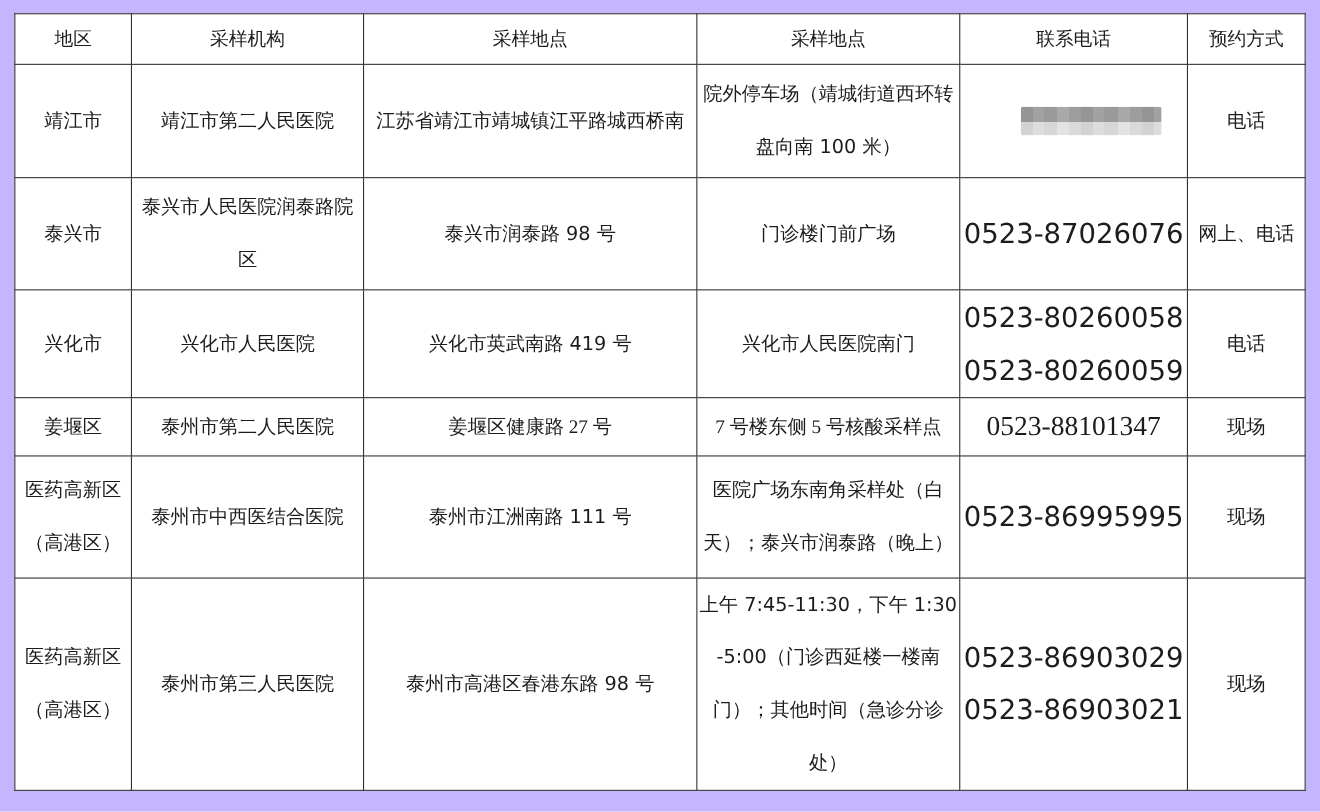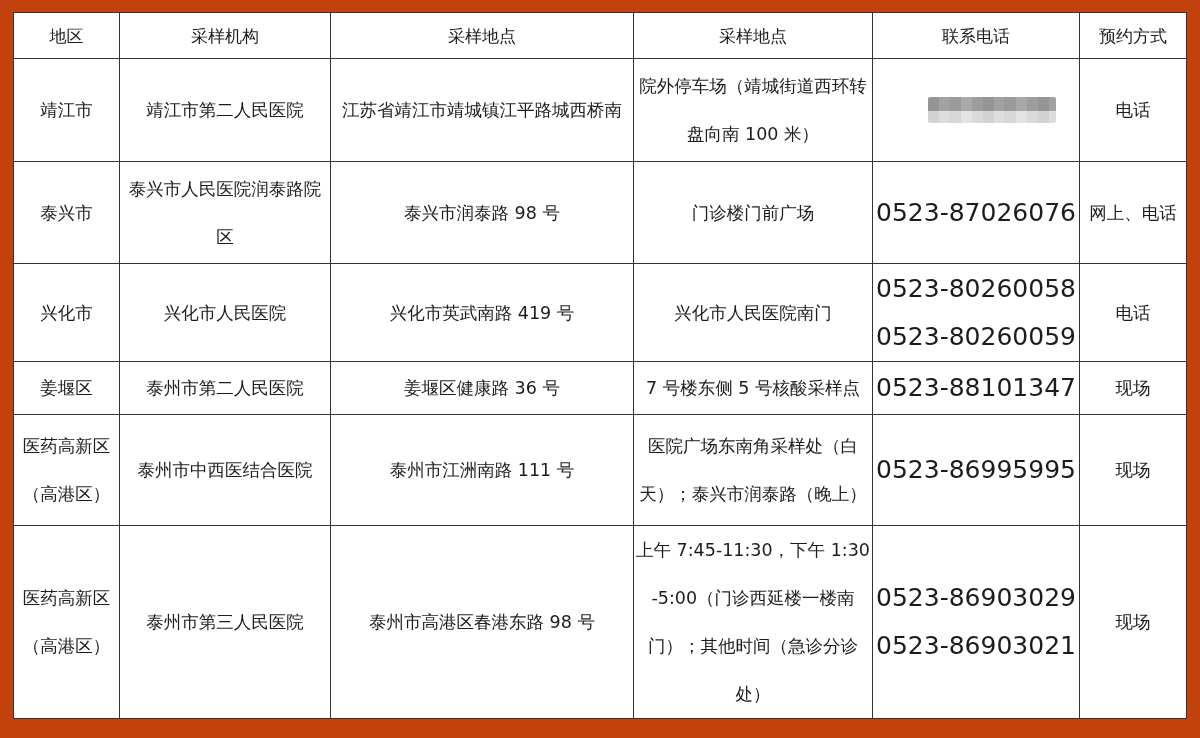--- a/index.html
+++ b/index.html
@@ -8,21 +8,21 @@
     background: #ffffff;
     width: 1200px;
     height: 738px;
     font-family: "DejaVu Sans", "Liberation Sans", sans-serif;
     color: #1c1c1c;
   }
   .page {
     position: relative;
     width: 1200px;
     height: 738px;
-    background: #c2410c;
+    background: #c4b5fd;
     overflow: hidden;
   }
   table.sampling {
     position: absolute;
     left: 13px;
     top: 12px;
     width: 1173px;
     border-collapse: collapse;
     table-layout: fixed;
     background: #ffffff;
@@ -40,21 +40,21 @@
     word-break: break-all;
   }
   table.sampling th {
     height: 45px;
     line-height: 22px;
     font-size: 17px;
   }
   tr.r1 { height: 103px; }
   tr.r2 { height: 102px; }
   tr.r3 { height: 98px; }
-  tr.r4 { height: 53px; }
+  tr.r4 { height: 53px; font-family: Liberation Serif, serif; }
   tr.r5 { height: 54px; }
   tr.r6 { height: 111px; }
   tr.r7 { height: 145px; }
   .phone-line {
     font-size: 25px;
     line-height: 48px;
     white-space: nowrap;
   }
   
   .redacted-blur {
@@ -135,21 +135,21 @@
         <td>兴化市人民医院南门</td>
         <td>
           <div class="phone-line">0523-80260058</div>
           <div class="phone-line">0523-80260059</div>
         </td>
         <td>电话</td>
       </tr>
       <tr class="r4">
         <td>姜堰区</td>
         <td>泰州市第二人民医院</td>
-        <td>姜堰区健康路 36 号</td>
+        <td>姜堰区健康路 27 号</td>
         <td>7 号楼东侧 5 号核酸采样点</td>
         <td>
           <div class="phone-line">0523-88101347</div>
         </td>
         <td>现场</td>
       </tr>
       <tr class="r6">
         <td>医药高新区（高港区）</td>
         <td>泰州市中西医结合医院</td>
         <td>泰州市江洲南路 111 号</td>

